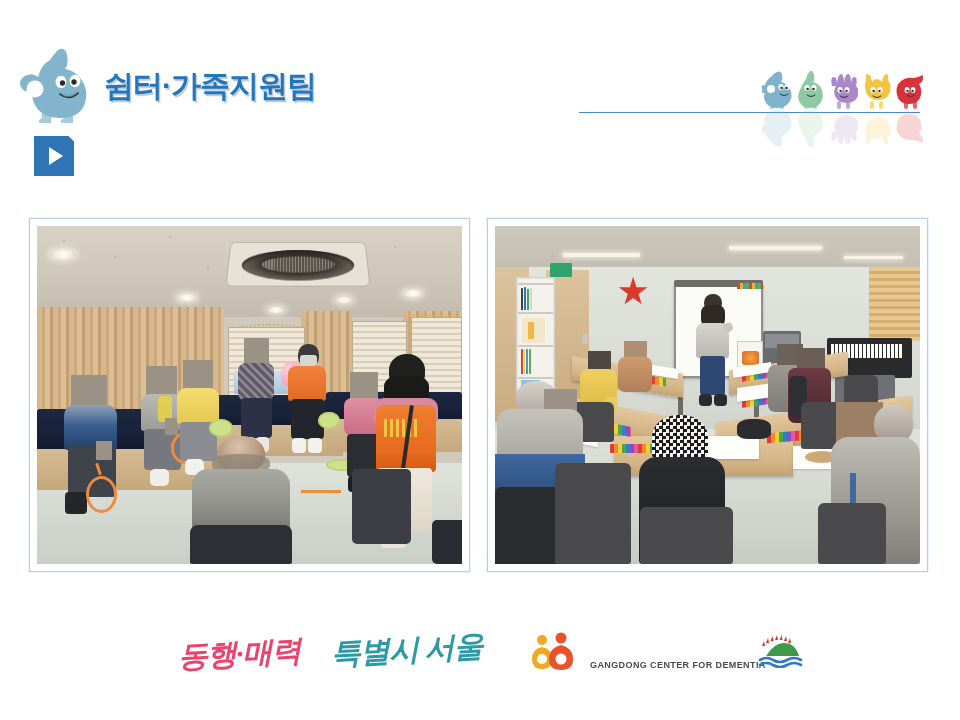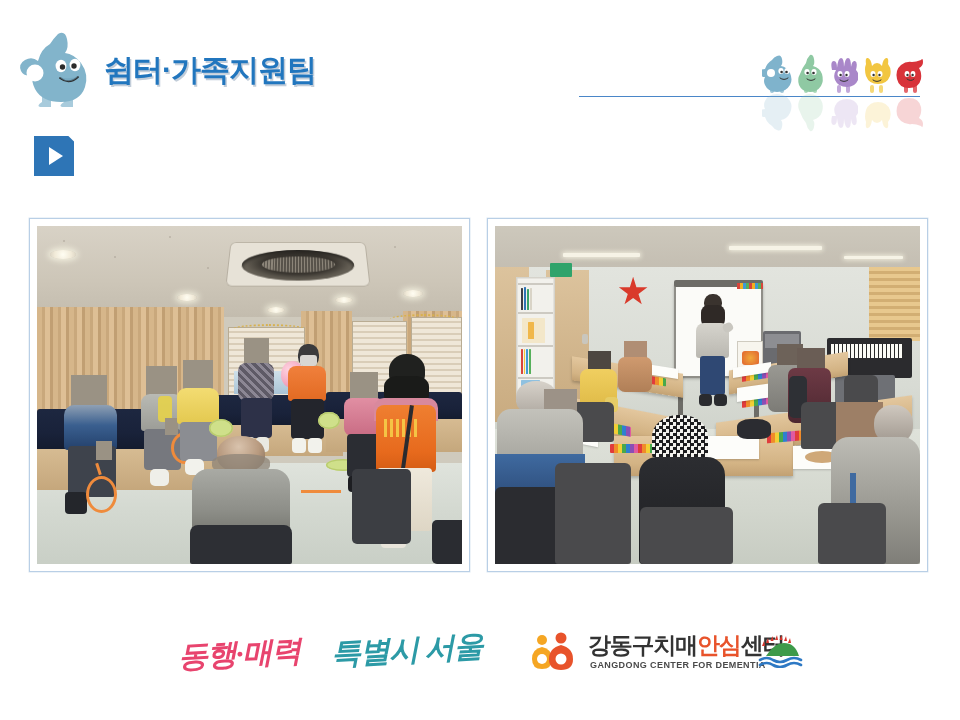--- a/index.html
+++ b/index.html
@@ -12,21 +12,21 @@
     height: 720px;
     position: relative;
     overflow: hidden;
     font-family: "Liberation Sans", "DejaVu Sans", sans-serif;
     -webkit-font-smoothing: antialiased;
   }
 
   
   .header {
     position: absolute;
-    left: 0; top: 0;
+    left: 0; top: 16px;
     width: 960px;
     height: 118px;
   }
   .mascot-wrap {
     position: absolute;
     left: 18px; top: 28px;
     width: 78px; height: 80px;
   }
   .brand-title {
     position: absolute;
@@ -679,21 +679,20 @@
     <div class="gd-mark">
       <svg viewBox="0 0 52 40" width="52" height="40">
         <circle cx="12" cy="8" r="5" fill="#F5A623"></circle>
         <circle cx="31" cy="6" r="5.5" fill="#E8532B"></circle>
         <path d="M12 15 q-10 2 -10 12 q0 10 10 10 q10 0 10 -10 q0 -10 -10 -12z" fill="#F5A623"></path>
         <circle cx="12" cy="27" r="5" fill="#ffffff"></circle>
         <path d="M31 13 q-12 3 -12 14 q0 11 12 11 q12 0 12 -11 q0 -11 -12 -14z" fill="#E8532B"></path>
         <circle cx="31" cy="27" r="5.5" fill="#ffffff"></circle>
       </svg>
     </div>
-    <div class="gd-name"><span class="gd-k1">강동구</span><span class="gd-k2">치매</span><span class="gd-k3">안심</span><span class="gd-k4">센터</span></div>
     <div class="gd-en">GANGDONG CENTER FOR DEMENTIA</div>
     <div class="gd-emblem">
       <svg viewBox="0 0 46 34" width="46" height="34">
         <g fill="#D8352B">
           <path d="M4 12 l2 -5 1 5z"></path>
             <path d="M8 9 l2 -5 1 5z"></path>
             <path d="M12.5 7 l2 -5 1 5z"></path>
           <path d="M17 6 l2 -5 1 5z"></path>
             <path d="M21.5 6 l2 -5 1 5z"></path>
             <path d="M26 7 l2 -5 1 5z"></path>

